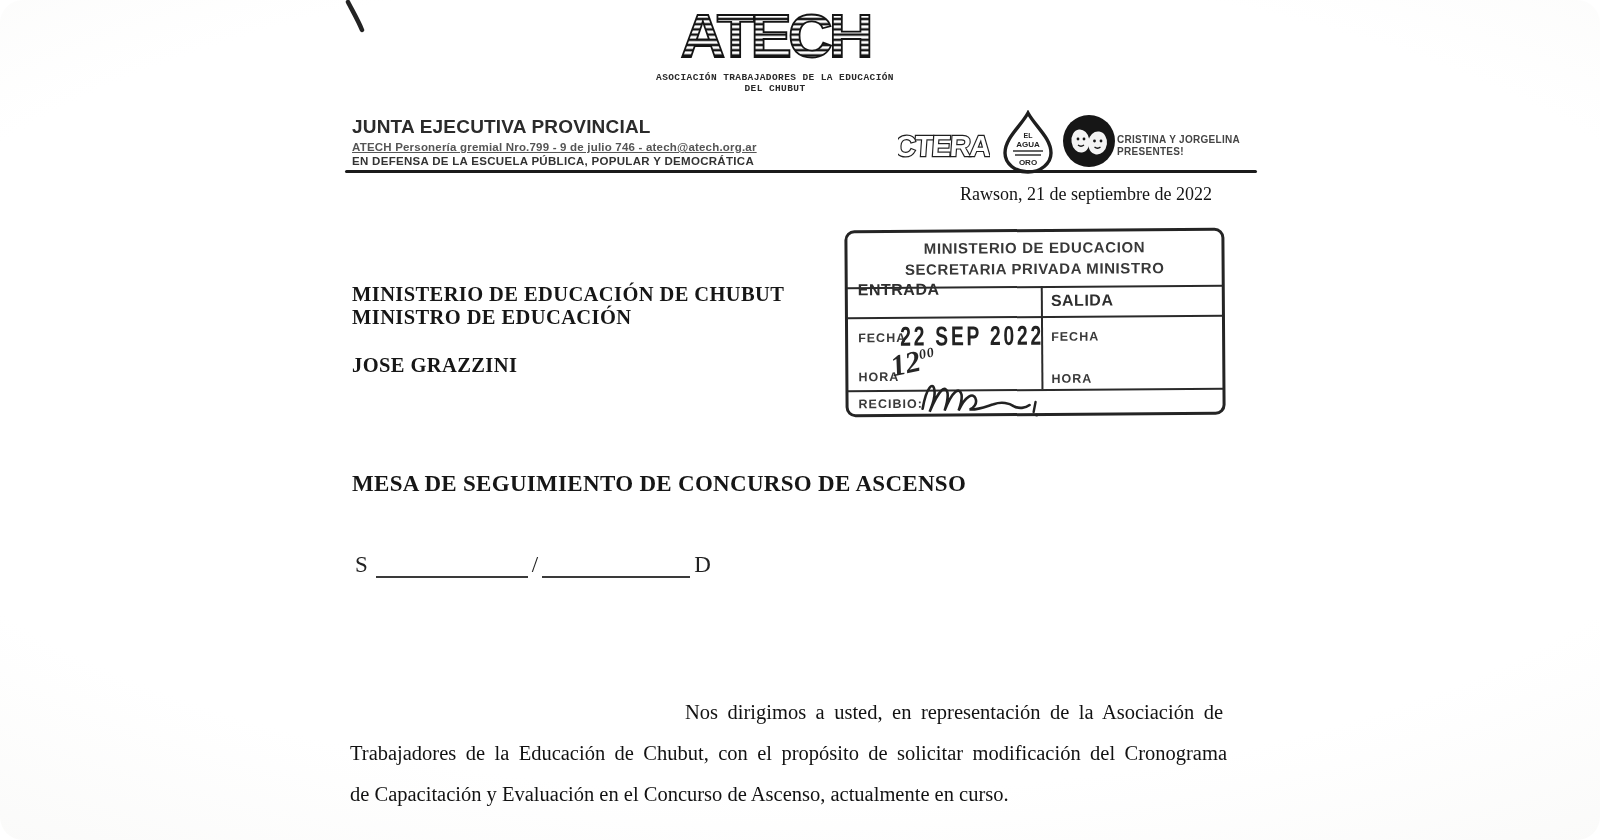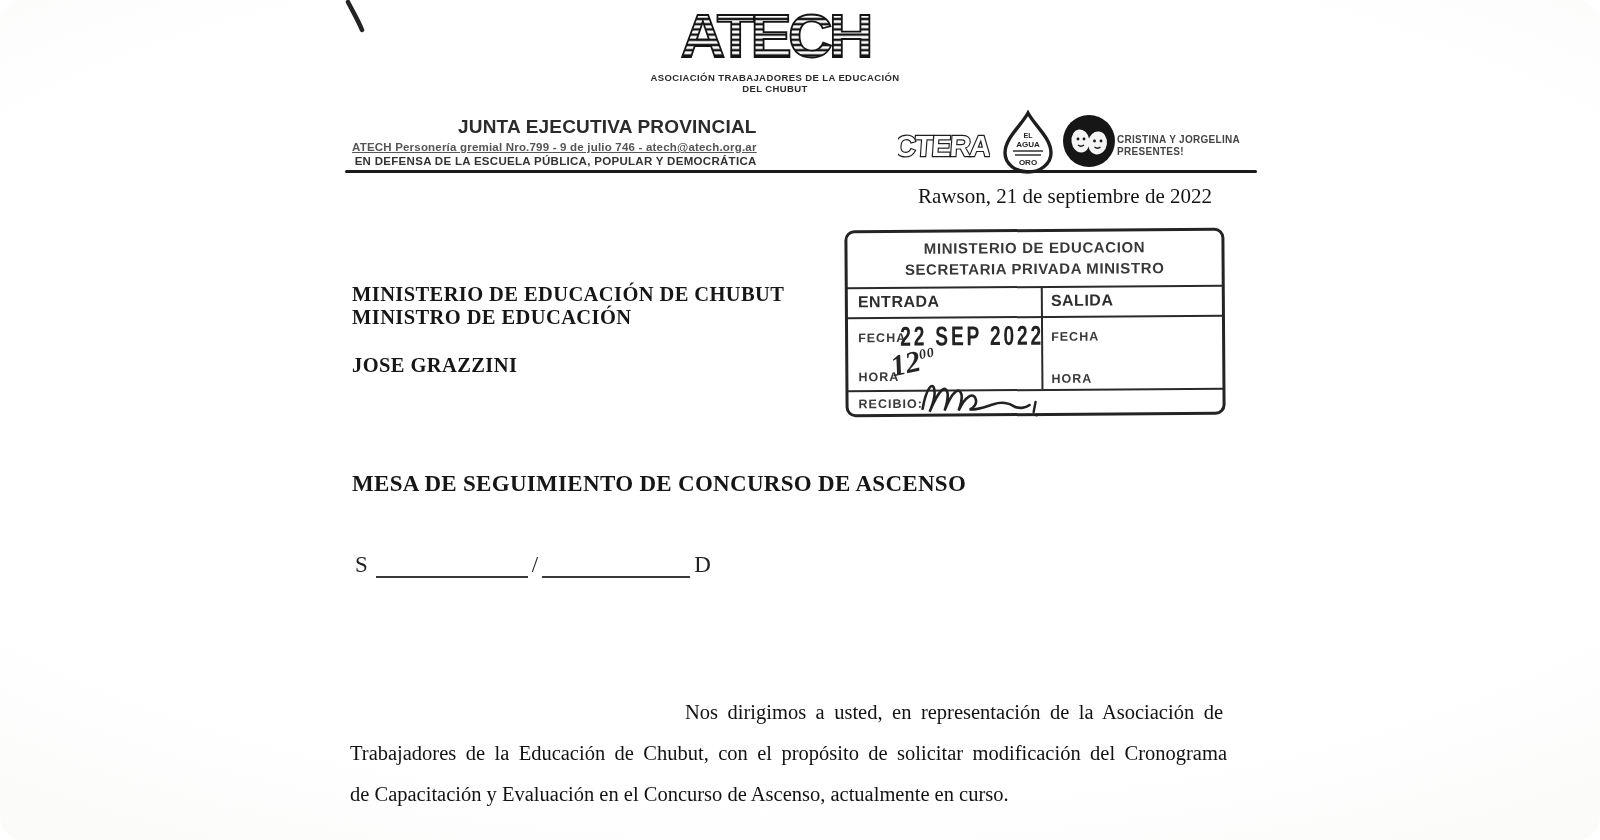--- a/index.html
+++ b/index.html
@@ -5,31 +5,31 @@
   html,body{margin:0;padding:0;background:#ffffff;}
   .page{
     position:relative;width:1600px;height:840px;overflow:hidden;
     background:radial-gradient(ellipse 110% 90% at 50% 45%, #ffffff 55%, #f5f5f3 100%);
     font-family:"Liberation Serif", serif;color:#1c1c1c;border-radius:23px;
   }
   .abs{position:absolute;}
 
   
   .logo-wrap{left:640px;top:6px;width:270px;text-align:center;}
-  .logo-sub{font-family:Liberation Sans, sans-serif;font-weight:bold;font-size:9.5px;
+  .logo-sub{font-family:Liberation Mono, monospace;font-weight:bold;font-size:9.5px;
     letter-spacing:.4px;color:#2a2a2a;line-height:11px;}
-  .junta{left:352px;top:116px;font-family:"Liberation Sans",sans-serif;color:#2b2b2b;text-align:right;}
+  .junta{left:352px;top:116px;font-family:"Liberation Sans",sans-serif;color:#2b2b2b;}
   .junta-title{font-size:19px;font-weight:bold;letter-spacing:.2px;}
   .junta-l2{font-size:11.5px;font-weight:bold;color:#555;margin-top:3px;letter-spacing:.2px;text-decoration:underline;}
   .junta-l3{font-size:11.5px;font-weight:bold;color:#333;margin-top:2px;letter-spacing:.3px;}
   .presentes{left:1117px;top:134px;font-family:"Liberation Sans",sans-serif;font-weight:bold;
     font-size:10px;color:#444;line-height:12px;letter-spacing:.3px;}
   .rule{left:345px;top:170px;width:912px;height:3px;background:#1b1b1b;border-radius:2px;}
 
-  .date-line{left:812px;top:184px;width:400px;text-align:right;font-size:21px;color:#141414;}
+  .date-line{left:812px;top:184px;width:400px;text-align:right;font-size:18px;color:#141414;}
 
   
   .stamp{left:845px;top:229px;width:380px;height:187px;border:3px solid #242424;
     border-radius:10px;transform:rotate(-.4deg);
     font-family:"Liberation Sans",sans-serif;color:#2e2e2e;box-sizing:border-box;}
   .stamp .hline{position:absolute;left:-1px;right:-1px;height:2px;background:#2a2a2a;}
   .stamp .vline{position:absolute;left:193px;top:54px;width:2px;height:103px;background:#2a2a2a;}
   .stamp-head{position:absolute;left:0;top:5px;width:100%;text-align:center;
     font-weight:bold;font-size:15px;letter-spacing:.6px;line-height:21px;color:#383838;}
   .cell-label{position:absolute;font-weight:bold;}
@@ -113,21 +113,21 @@
 
   <div class="abs date-line">Rawson, 21 de septiembre de 2022</div>
 
   <div class="abs stamp">
     <div class="stamp-head">
       <div>MINISTERIO DE EDUCACION</div>
       <div>SECRETARIA PRIVADA MINISTRO</div>
     </div>
     <div class="hline" style="top:54px"></div>
     <div class="vline"></div>
-    <div class="cell-label lab-big" style="left:10px;top:60px">ENTRADA</div>
+    <div class="cell-label lab-big" style="left:10px;top:48px">ENTRADA</div>
     <div class="cell-label lab-big" style="left:203px;top:60px">SALIDA</div>
     <div class="hline" style="top:84px"></div>
     <div class="cell-label lab-sm" style="left:10px;top:98px">FECHA</div>
     <div class="date-stamp">22 SEP 2022</div>
     <div class="cell-label lab-sm" style="left:203px;top:98px">FECHA</div>
     <div class="cell-label lab-sm" style="left:10px;top:137px">HORA</div>
     <div class="hora-hand hand"><span>12</span><sup>00</sup></div>
     <div class="cell-label lab-sm" style="left:203px;top:140px">HORA</div>
     <div class="hline" style="top:157px"></div>
     <div class="cell-label lab-sm" style="left:10px;top:164px">RECIBIO:</div>

